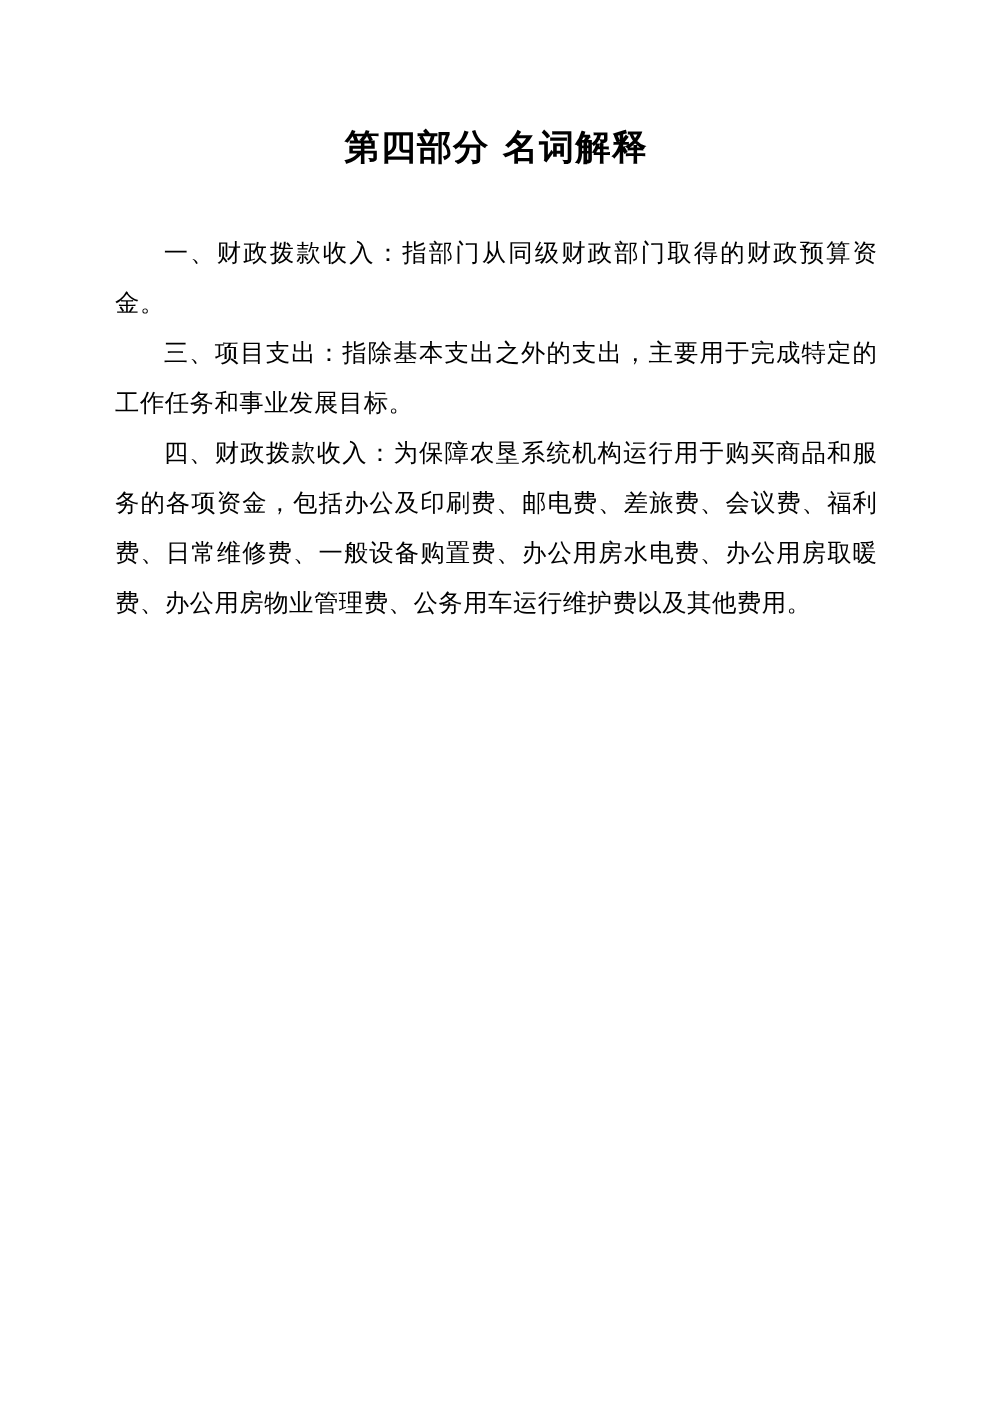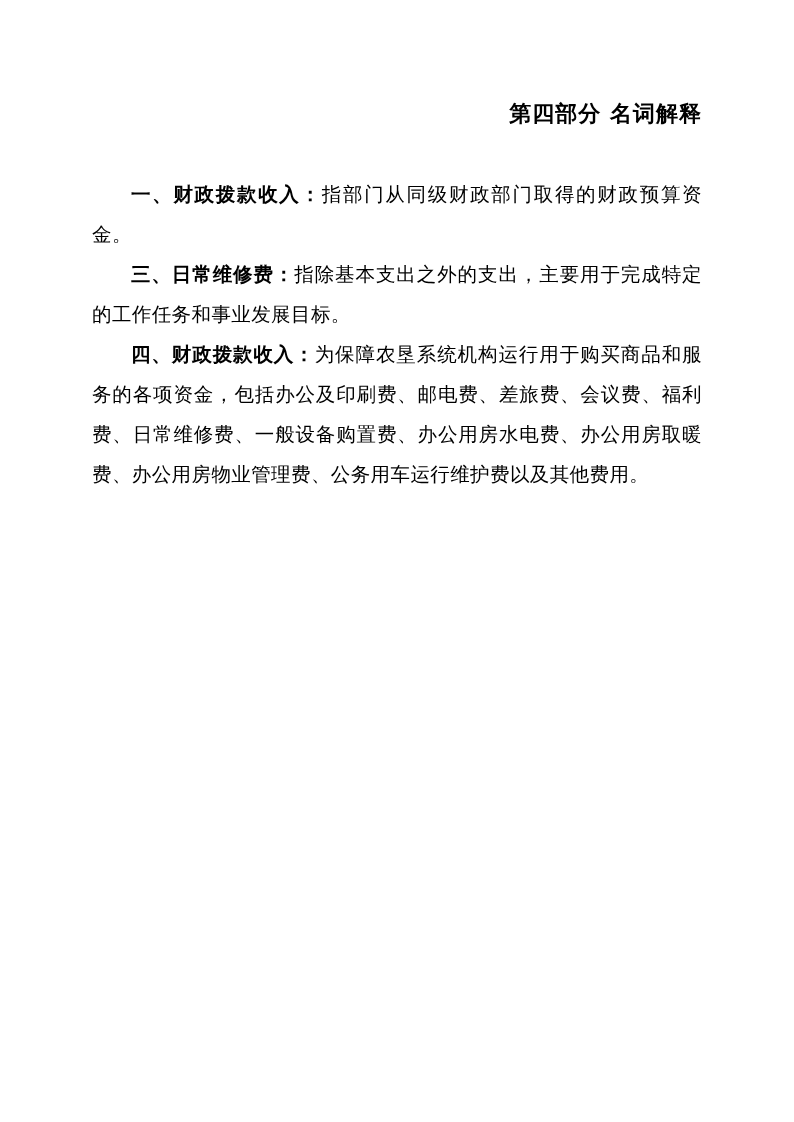--- a/index.html
+++ b/index.html
@@ -16,56 +16,56 @@
     overflow: hidden;
   }
   .page {
     position: relative;
     width: 794px;
     height: 1122px;
     box-sizing: border-box;
     padding: 0 92px;
   }
   .doc-title {
-    text-align: right;
-    font-size: 22px;
+    text-align: center;
+    font-size: 28px;
     font-weight: bold;
     letter-spacing: 1px;
     margin-top: 99px;
     margin-bottom: 0;
     font-family: "DejaVu Serif", "Liberation Serif", serif;
   }
   .body-block {
     margin-top: 46px;
   }
   .para {
     font-size: 19.5px;
     line-height: 40px;
     text-indent: 39px;
     margin: 0;
     text-align: justify;
     letter-spacing: 0.4px;
     font-family: "DejaVu Serif", "Liberation Serif", serif;
   }
   .para .term {
-    font-weight: bold;
+    font-weight: normal;
   }
 </style>
 </head>
 <body>
 
 <div class="page">
 
   <h1 class="doc-title">第四部分  名词解释</h1>
 
   <div class="body-block">
 
     <p class="para"><span class="term">一、财政拨款收入：</span><span>指部门从同级财政部门取得的财政预算资金。</span></p>
 
 
-    <p class="para"><span class="term">三、日常维修费：</span><span>指除基本支出之外的支出，主要用于完成特定的工作任务和事业发展目标。</span></p>
+    <p class="para"><span class="term">三、项目支出：</span><span>指除基本支出之外的支出，主要用于完成特定的工作任务和事业发展目标。</span></p>
 
     <p class="para"><span class="term">四、财政拨款收入：</span><span>为保障农垦系统机构运行用于购买商品和服务的各项资金，包括办公及印刷费、邮电费、差旅费、会议费、福利费、日常维修费、一般设备购置费、办公用房水电费、办公用房取暖费、办公用房物业管理费、公务用车运行维护费以及其他费用。</span></p>
 
 
   </div>
 
 </div>
 
 </body></html>

